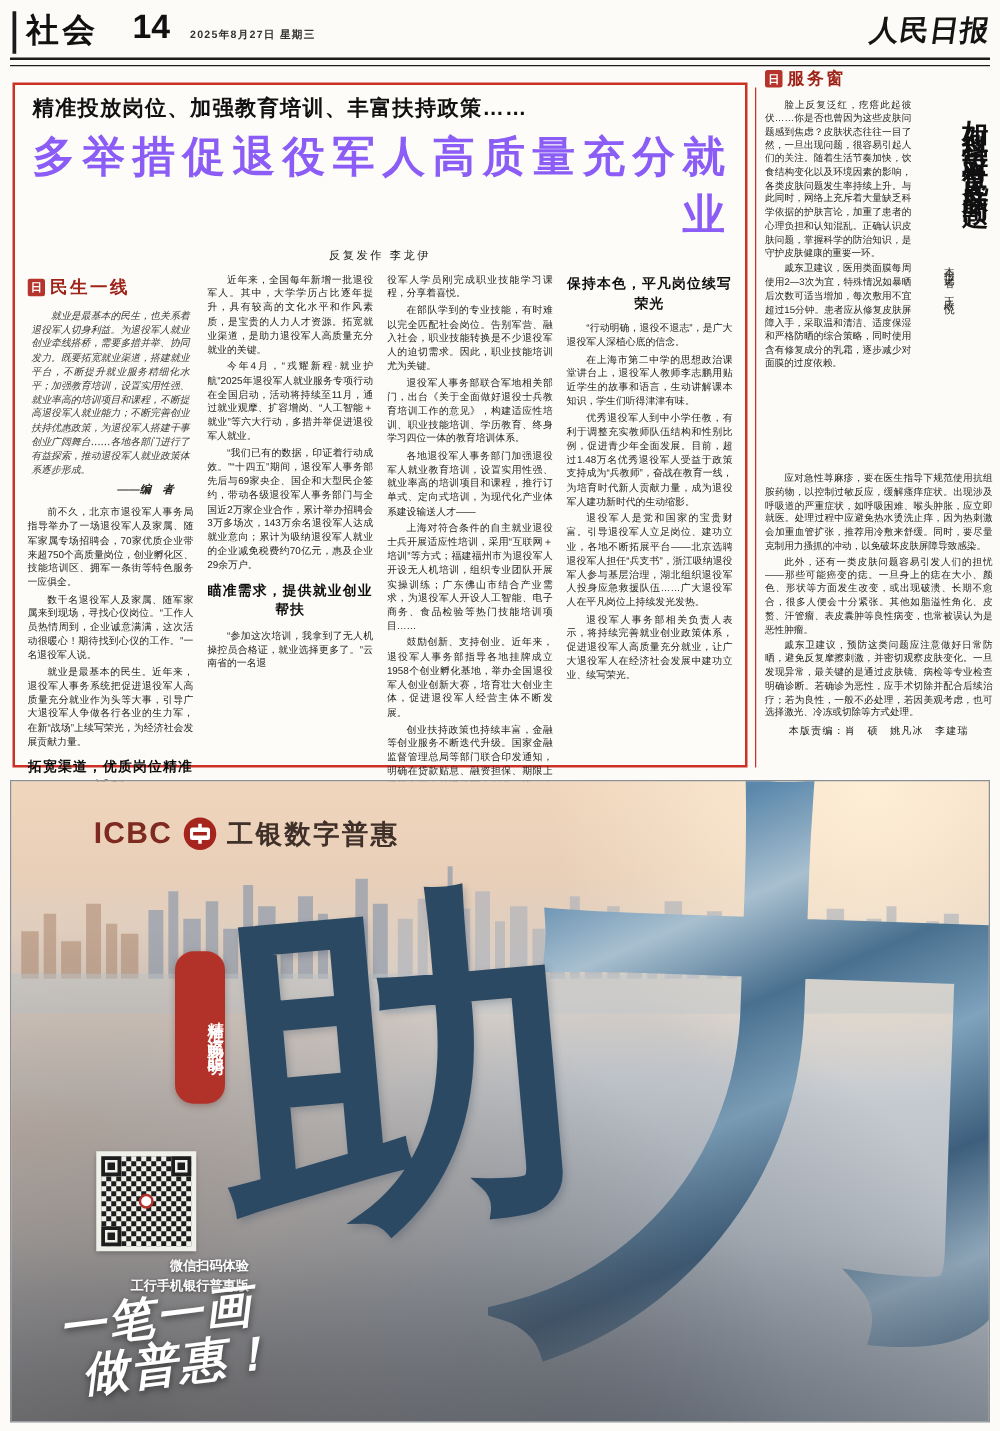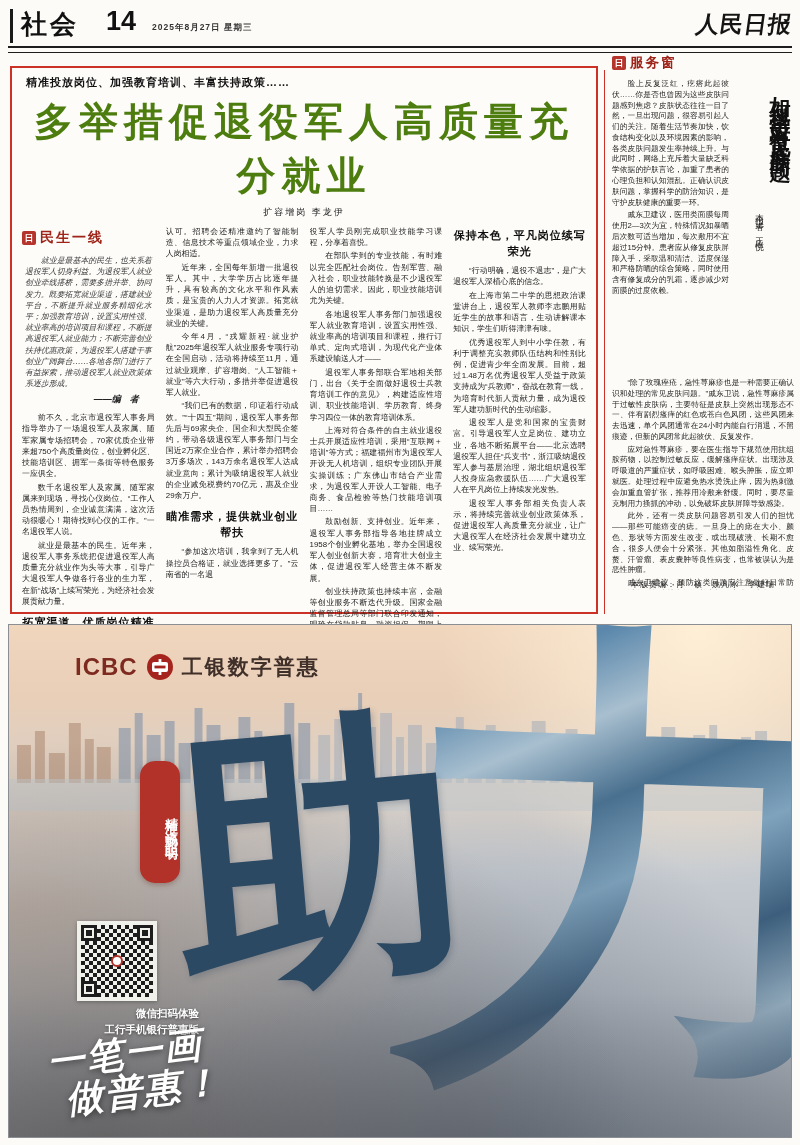--- a/index.html
+++ b/index.html
@@ -9,22 +9,22 @@
   .header { position:absolute; left:10px; top:6px; right:8px; height:38px; }
   .corner-bar { position:absolute; left:0; top:3px; width:3px; height:34px; background:#1a1a1a; }
   .section-name { position:absolute; left:11px; top:1px; font-size:26px; font-weight:bold; color:#111; letter-spacing:3px; }
   .page-num { position:absolute; left:96px; top:0; font-size:27px; font-weight:bold; color:#111; }
   .date-line { position:absolute; left:142px; top:16px; font-size:8.5px; font-weight:bold; color:#333; letter-spacing:1px; }
   .masthead { position:absolute; right:0; top:3px; font-family:"DejaVu Serif", serif; font-size:23px; font-weight:bold; color:#141414; transform:skewX(-8deg); letter-spacing:1px; }
   .header-rule { position:absolute; left:8px; right:8px; top:46px; height:4px; border-top:2px solid #1d1d1d; border-bottom:1px solid #1d1d1d; }
 
   
   .main-box { position:absolute; left:10px; top:66px; width:588px; height:548px; border:2.5px solid #cc3126; box-sizing:border-box; padding:5px 10px 6px; background:#fdfcf9; }
-  .kicker { font-size:11px; font-weight:bold; color:#111; margin:2px 0 2px 4px; letter-spacing:1px; }
-  .headline { text-align:center; font-size:39px; font-weight:900; letter-spacing:6px; color:#4d7c0f; margin:5px 0 3px; }
+  .kicker { font-size:17px; font-weight:bold; color:#111; margin:2px 0 2px 4px; letter-spacing:1px; }
+  .headline { text-align:right; font-size:34px; font-weight:900; letter-spacing:6px; color:#8b5cf6; margin:5px 0 3px; }
   .byline { text-align:center; font-size:9px; color:#222; letter-spacing:2px; margin-bottom:7px; }
   .cols { display:flex; gap:11px; height:438px; overflow:hidden; }
   .col { flex:1; font-size:7.9px; line-height:1.42; text-align:justify; color:#242424; overflow:hidden; }
   .col p { margin:0 0 2px; text-indent:2em; }
   .col-label { display:flex; align-items:center; gap:4px; margin:2px 0 7px; }
   .seal-icon { width:14px; height:14px; background:#b5342b; border-radius:2px; color:#fff; font-size:9px; font-weight:bold; display:flex; align-items:center; justify-content:center; flex:0 0 auto; }
   .col-label-text { font-size:14px; font-weight:bold; color:#9e2318; letter-spacing:2px; }
   .editor-note { font-family:"DejaVu Serif", serif; font-style:italic; color:#3a3a3a; padding:0 3px; }
   .editor-sign { text-align:right; padding-right:16px; font-weight:bold; font-style:italic; font-size:9px; margin:3px 0 7px; color:#222; }
   .subhead { font-size:11px; font-weight:bold; color:#0e0e0e; text-align:center; text-indent:0 !important; margin:8px 0 6px !important; letter-spacing:1px; }
@@ -89,53 +89,52 @@
     <div class="section-name">社会</div>
     <div class="page-num">14</div>
     <div class="date-line">2025年8月27日 星期三</div>
     <div class="masthead">人民日报</div>
   </div>
   <div class="header-rule"></div>
 
   <div class="main-box">
     <div class="kicker">精准投放岗位、加强教育培训、丰富扶持政策……</div>
     <h1 class="headline" style="margin:5px 0 3px;">多举措促退役军人高质量充分就业</h1>
-    <div class="byline">扩容增岗 李龙伊</div>
+    <div class="byline">反复发作 李龙伊</div>
 
     <div class="cols">
 
       <div class="col">
         <div class="col-label">
           <span class="seal-icon">日</span>
           <span class="col-label-text">民生一线</span>
         </div>
         <p class="editor-note">就业是最基本的民生，也关系着退役军人切身利益。为退役军人就业创业牵线搭桥，需要多措并举、协同发力。既要拓宽就业渠道，搭建就业平台，不断提升就业服务精细化水平；加强教育培训，设置实用性强、就业率高的培训项目和课程，不断提高退役军人就业能力；不断完善创业扶持优惠政策，为退役军人搭建干事创业广阔舞台……各地各部门进行了有益探索，推动退役军人就业政策体系逐步形成。</p>
         <div class="editor-sign">——编　者</div>
         <p>前不久，北京市退役军人事务局指导举办了一场退役军人及家属、随军家属专场招聘会，70家优质企业带来超750个高质量岗位，创业孵化区、技能培训区、拥军一条街等特色服务一应俱全。</p>
         <p>数千名退役军人及家属、随军家属来到现场，寻找心仪岗位。“工作人员热情周到，企业诚意满满，这次活动很暖心！期待找到心仪的工作。”一名退役军人说。</p>
         <p>就业是最基本的民生。近年来，退役军人事务系统把促进退役军人高质量充分就业作为头等大事，引导广大退役军人争做各行各业的生力军，在新“战场”上续写荣光，为经济社会发展贡献力量。</p>
         <p class="subhead">拓宽渠道，优质岗位精准适配</p>
         <p>优质岗位，正在向退役军人精准投放。</p>
 
       </div>
 
       <div class="col">
-        <p style="text-indent:0;">认可。招聘会还精准邀约了智能制造、信息技术等重点领域企业，力求人岗相适。</p>
         <p>近年来，全国每年新增一批退役军人。其中，大学学历占比逐年提升，具有较高的文化水平和作风素质，是宝贵的人力人才资源。拓宽就业渠道，是助力退役军人高质量充分就业的关键。</p>
         <p>今年4月，“戎耀新程·就业护航”2025年退役军人就业服务专项行动在全国启动，活动将持续至11月，通过就业观摩、扩容增岗、“人工智能＋就业”等六大行动，多措并举促进退役军人就业。</p>
         <p>“我们已有的数据，印证着行动成效。”“十四五”期间，退役军人事务部先后与69家央企、国企和大型民企签约，带动各级退役军人事务部门与全国近2万家企业合作，累计举办招聘会3万多场次，143万余名退役军人达成就业意向；累计为吸纳退役军人就业的企业减免税费约70亿元，惠及企业29余万户。</p>
         <p class="subhead">瞄准需求，提供就业创业帮扶</p>
         <p>“参加这次培训，我拿到了无人机操控员合格证，就业选择更多了。”云南省的一名退</p>
       </div>
 
       <div class="col">
         <p style="text-indent:0;">役军人学员刚完成职业技能学习课程，分享着喜悦。</p>
         <p>在部队学到的专业技能，有时难以完全匹配社会岗位。告别军营、融入社会，职业技能转换是不少退役军人的迫切需求。因此，职业技能培训尤为关键。</p>
+        <p>退役军人事务部联合军地相关部门，出台《关于全面做好退役士兵教育培训工作的意见》，构建适应性培训、职业技能培训、学历教育、终身学习四位一体的教育培训体系。</p>
         <p>各地退役军人事务部门加强退役军人就业教育培训，设置实用性强、就业率高的培训项目和课程，推行订单式、定向式培训，为现代化产业体系建设输送人才——</p>
-        <p>退役军人事务部联合军地相关部门，出台《关于全面做好退役士兵教育培训工作的意见》，构建适应性培训、职业技能培训、学历教育、终身学习四位一体的教育培训体系。</p>
         <p>上海对符合条件的自主就业退役士兵开展适应性培训，采用“互联网＋培训”等方式；福建福州市为退役军人开设无人机培训，组织专业团队开展实操训练；广东佛山市结合产业需求，为退役军人开设人工智能、电子商务、食品检验等热门技能培训项目……</p>
         <p>鼓励创新、支持创业。近年来，退役军人事务部指导各地挂牌成立1958个创业孵化基地，举办全国退役军人创业创新大赛，培育壮大创业主体，促进退役军人经营主体不断发展。</p>
         <p>创业扶持政策也持续丰富，金融等创业服务不断迭代升级。国家金融监督管理总局等部门联合印发通知，明确在贷款贴息、融资担保、期限上限等方面支持退役军人创业，进一步支持其创业创新。</p>
         <p>“从2022年至今年年底，创办企业增长近6000家。”江苏扬州市退役军人事务部门相关负责人表示，“走访退役军人创办企业服务中，不少企业收到了减费降负、贷款贴息在内的‘暖心包’。”</p>
       </div>
 
       <div class="col">
         <p class="subhead" style="margin-top:2px !important;">保持本色，平凡岗位续写荣光</p>
         <p>“行动明确，退役不退志”，是广大退役军人深植心底的信念。</p>
         <p>在上海市第二中学的思想政治课堂讲台上，退役军人教师李志鹏用贴近学生的故事和语言，生动讲解课本知识，学生们听得津津有味。</p>
@@ -157,21 +156,20 @@
       <div class="sb-colnarrow sb-text">
         <p>脸上反复泛红，疙瘩此起彼伏……你是否也曾因为这些皮肤问题感到焦虑？皮肤状态往往一目了然，一旦出现问题，很容易引起人们的关注。随着生活节奏加快，饮食结构变化以及环境因素的影响，各类皮肤问题发生率持续上升。与此同时，网络上充斥着大量缺乏科学依据的护肤言论，加重了患者的心理负担和认知混乱。正确认识皮肤问题，掌握科学的防治知识，是守护皮肤健康的重要一环。</p>
         <p>戚东卫建议，医用类面膜每周使用2—3次为宜，特殊情况如暴晒后次数可适当增加，每次敷用不宜超过15分钟。患者应从修复皮肤屏障入手，采取温和清洁、适度保湿和严格防晒的综合策略，同时使用含有修复成分的乳霜，逐步减少对面膜的过度依赖。</p>
       </div>
       <div class="v-strip">
         <h2 class="v-headline">如何科学应对常见皮肤问题</h2>
         <div class="v-byline">本报记者　王欣悦</div>
       </div>
     </div>
     <div class="sb-rest sb-text">
-      <p>“除了玫瑰痤疮，急性荨麻疹也是一种需要正确认识和处理的常见皮肤问题。”戚东卫说，急性荨麻疹属于过敏性皮肤病，主要特征是皮肤上突然出现形态不一、伴有剧烈瘙痒的红色或苍白色风团，这些风团来去迅速，单个风团通常在24小时内能自行消退，不留痕迹，但新的风团常此起彼伏、反复发作。</p>
       <p>应对急性荨麻疹，要在医生指导下规范使用抗组胺药物，以控制过敏反应，缓解瘙痒症状。出现涉及呼吸道的严重症状，如呼吸困难、喉头肿胀，应立即就医。处理过程中应避免热水烫洗止痒，因为热刺激会加重血管扩张，推荐用冷敷来舒缓。同时，要尽量克制用力搔抓的冲动，以免破坏皮肤屏障导致感染。</p>
       <p>此外，还有一类皮肤问题容易引发人们的担忧——那些可能癌变的痣。一旦身上的痣在大小、颜色、形状等方面发生改变，或出现破溃、长期不愈合，很多人便会十分紧张。其他如脂溢性角化、皮赘、汗管瘤、表皮囊肿等良性病变，也常被误认为是恶性肿瘤。</p>
       <p>戚东卫建议，预防这类问题应注意做好日常防晒，避免反复摩擦刺激，并密切观察皮肤变化。一旦发现异常，最关键的是通过皮肤镜、病检等专业检查明确诊断。若确诊为恶性，应手术切除并配合后续治疗；若为良性，一般不必处理，若因美观考虑，也可选择激光、冷冻或切除等方式处理。</p>
 
     </div>
     <div class="sb-footer">本版责编：肖　硕　姚凡冰　李建瑞</div>
   </div>
 
   <div class="ad">
 

